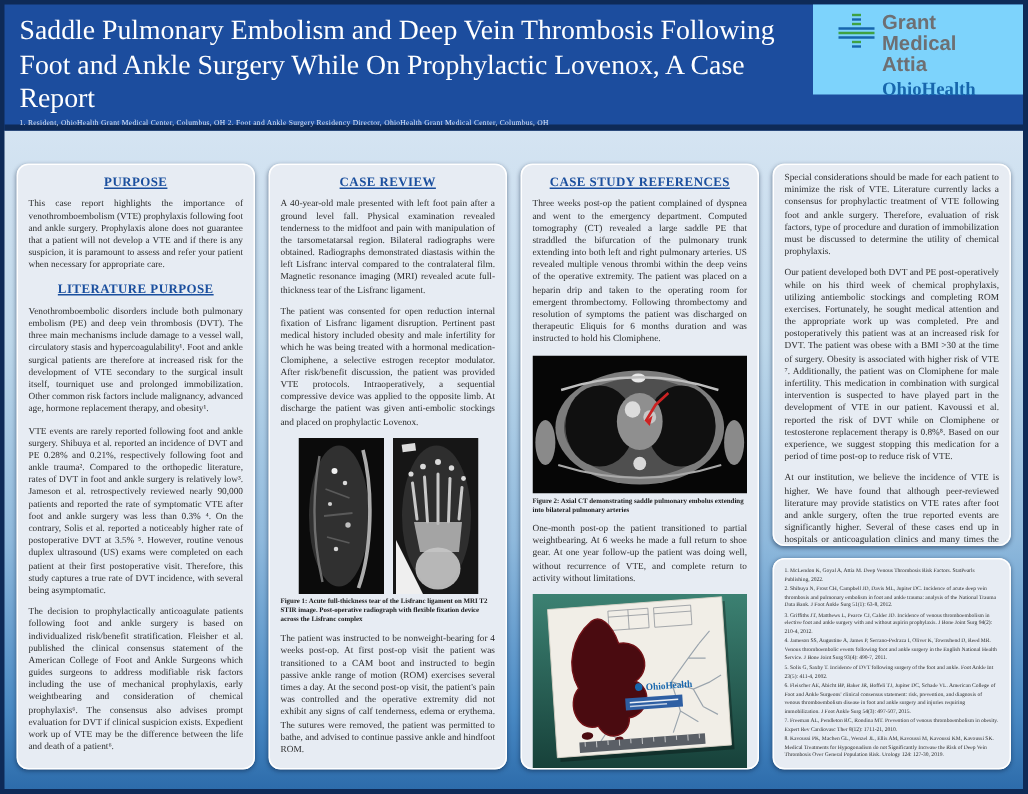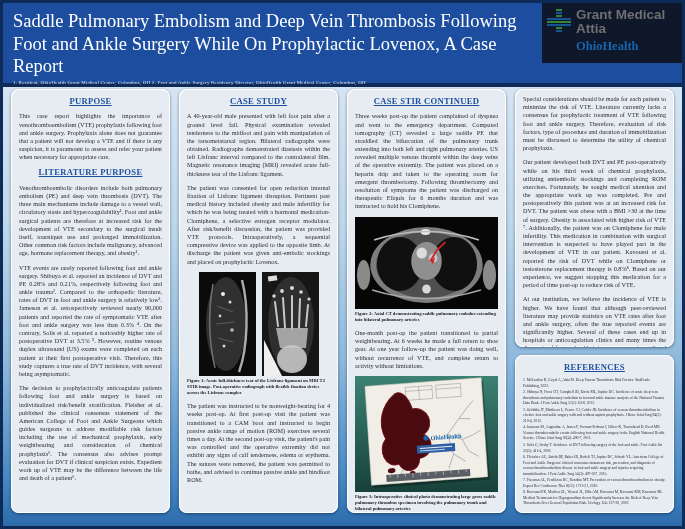--- a/index.html
+++ b/index.html
@@ -4,26 +4,26 @@
 <style>
   * { margin:0; padding:0; box-sizing:border-box; }
   html,body { width:685px; height:529px; overflow:hidden; background:#0E2A57; }
   .poster { width:685px; height:529px; background:#0E2A57; padding:3px; display:flex; flex-direction:column; }
 
   
   .header { position:relative; flex:none; height:84px; background:#1C4D9E; border-bottom:4px solid #0E2A57; padding:7px 10px 3px; }
   .title { color:#FFFFFF; font-family:"Liberation Serif", serif; font-size:18.5px; line-height:1.22; max-width:538px; font-weight:500; }
   .authors { color:#FFFFFF; font-family:"Liberation Serif", serif; font-size:10px; margin-top:3px; }
   .affil { color:#DCE6F5; font-family:"Liberation Serif", serif; font-size:5px; margin-top:2px; letter-spacing:.2px; }
-  .logo-box { position:absolute; top:0; right:0; width:140px; height:60px; background:#0f172a; padding:5px 5px 3px 4px; display:flex; gap:4px; align-items:flex-start; }
+  .logo-box { position:absolute; top:0; right:0; width:140px; height:60px; background:#7dd3fc; padding:5px 5px 3px 16px; display:flex; gap:4px; align-items:flex-start; }
   .logo-text .org { color:#6E6F72; font-family:"Liberation Sans", sans-serif; font-weight:bold; font-size:13.5px; line-height:1.02; }
   .logo-text .brand { color:#1766AD; font-family:"Liberation Serif", serif; font-weight:bold; font-size:12.5px; margin-top:3px; }
 
   
-  .body { flex:1; min-height:0; background:linear-gradient(180deg,#D5E4F2 0%,#BDD7EA 32%,#8FB9DC 62%,#4A8AC4 88%,#2D6CAB 100%); display:flex; gap:9px; padding:2px 8px 13px; }
+  .body { flex:1; min-height:0; background:linear-gradient(180deg,#D5E4F2 0%,#BDD7EA 32%,#8FB9DC 62%,#4A8AC4 88%,#2D6CAB 100%); display:flex; gap:9px; padding:22px 8px 13px; }
   .col { flex:1; min-width:0; display:flex; flex-direction:column; gap:8px; }
   .card { flex:1; min-height:0; overflow:hidden; background:#E7ECF3; border-radius:8px; box-shadow:0 1px 3px rgba(8,25,55,.5), inset 0 0 0 1px #FFFFFF; padding:6px 8px 5px;
           font-family:"Liberation Serif", serif; font-size:6.2px; line-height:1.32; text-align:justify; color:#2B2B2B; }
   .card.fixed { flex:none; }
   .card h2 { text-align:center; font-size:8.6px; font-weight:bold; color:#1B4F9E; text-decoration:underline; letter-spacing:.3px; margin:1px 0 5px; font-family:"Liberation Serif", serif; }
   .card p { margin-bottom:6px; }
   .card p:last-child { margin-bottom:0; }
 
   .fig-row { display:flex; gap:6px; justify-content:center; margin:2px 0 2px; }
   .fig-caption { font-size:4.6px; font-weight:bold; line-height:1.35; text-align:left; color:#1A1A1A; margin:2px 0 6px; }
@@ -74,21 +74,21 @@
         <p>This case report highlights the importance of venothromboembolism (VTE) prophylaxis following foot and ankle surgery.  Prophylaxis alone does not guarantee that a patient will not develop a VTE and if there is any suspicion, it is paramount to assess and refer your patient when necessary for appropriate care.</p>
         <h2>LITERATURE PURPOSE</h2>
         <p>Venothromboembolic disorders include both pulmonary embolism (PE) and deep vein thrombosis (DVT). The three main mechanisms include damage to a vessel wall, circulatory stasis and hypercoagulability¹. Foot and ankle surgical patients are therefore at increased risk for the development of VTE secondary to the surgical insult itself, tourniquet use and prolonged immobilization. Other common risk factors include malignancy, advanced age, hormone replacement therapy, and obesity¹.</p>
         <p>VTE events are rarely reported following foot and ankle surgery. Shibuya et al. reported an incidence of DVT and PE 0.28% and 0.21%, respectively following foot and ankle trauma². Compared to the orthopedic literature, rates of DVT in foot and ankle surgery is relatively low³. Jameson et al. retrospectively reviewed nearly 90,000 patients and reported the rate of symptomatic VTE after foot and ankle surgery was less than 0.3% ⁴. On the contrary, Solis et al. reported a noticeably higher rate of postoperative DVT at 3.5% ⁵. However, routine venous duplex ultrasound (US) exams were completed on each patient at their first postoperative visit. Therefore, this study captures a true rate of DVT incidence, with several being asymptomatic.</p>
         <p>The decision to prophylactically anticoagulate patients following foot and ankle surgery is based on individualized risk/benefit stratification. Fleisher et al. published the clinical consensus statement of the American College of Foot and Ankle Surgeons which guides surgeons to address modifiable risk factors including the use of mechanical prophylaxis, early weightbearing and consideration of chemical prophylaxis⁶. The consensus also advises prompt evaluation for DVT if clinical suspicion exists. Expedient work up of VTE may be the difference between the life and death of a patient⁶.</p>
       </div>
     </div>
 
     <div class="col">
       <div class="card">
-        <h2>CASE STUDY</h2>
+        <h2>CASE REVIEW</h2>
         <p>A 40-year-old male presented with left foot pain after a ground level fall. Physical examination revealed tenderness to the midfoot and pain with manipulation of the tarsometatarsal region. Bilateral radiographs were obtained. Radiographs demonstrated diastasis within the left Lisfranc interval compared to the contralateral film. Magnetic resonance imaging (MRI) revealed acute full-thickness tear of the Lisfranc ligament.</p>
         <p>The patient was consented for open reduction internal fixation of Lisfranc ligament disruption. Pertinent past medical history included obesity and male infertility for which he was being treated with a hormonal medication- Clomiphene, a selective estrogen receptor modulator. After risk/benefit discussion, the patient was provided VTE protocols. Intraoperatively, a sequential compressive device was applied to the opposite limb. At discharge the patient was given anti-embolic stockings and placed on prophylactic Lovenox.</p>
 
         <div class="fig-row">
           <span>
             <svg width="57" height="104" viewBox="0 0 57 104">
               <rect width="57" height="104" fill="#0B0B0B"></rect>
               <ellipse cx="27" cy="52" rx="20" ry="47" fill="#303030"></ellipse>
               <path d="M43,8 C50,35 49,75 40,100" stroke="#C9C9C9" stroke-width="2.4" fill="none" opacity=".85"></path>
               <path d="M14,12 C9,40 10,70 16,96" stroke="#6E6E6E" stroke-width="1.6" fill="none"></path>
@@ -128,21 +128,21 @@
         <div class="fig-caption">
           <span class="lbl">Figure 1:</span><span> Acute full-thickness tear of the Lisfranc ligament on MRI T2 STIR image. Post-operative radiograph with flexible fixation device across the Lisfranc complex</span>
         </div>
 
         <p>The patient was instructed to be nonweight-bearing for 4 weeks post-op. At first post-op visit the patient was transitioned to a CAM boot and instructed to begin passive ankle range of motion (ROM) exercises several times a day. At the second post-op visit, the patient's pain was controlled and the operative extremity did not exhibit any signs of calf tenderness, edema or erythema. The sutures were removed, the patient was permitted to bathe, and advised to continue passive ankle and hindfoot ROM.</p>
       </div>
     </div>
 
     <div class="col">
       <div class="card">
-        <h2>CASE STIR CONTINUED</h2>
+        <h2>CASE STUDY REFERENCES</h2>
         <p>Three weeks post-op the patient complained of dyspnea and went to the emergency department. Computed tomography (CT) revealed a large saddle PE that straddled the bifurcation of the pulmonary trunk extending into both left and right pulmonary arteries. US revealed multiple venous thrombi within the deep veins of the operative extremity. The patient was placed on a heparin drip and taken to the operating room for emergent thrombectomy. Following thrombectomy and resolution of symptoms the patient was discharged on therapeutic Eliquis for 6 months duration and was instructed to hold his Clomiphene.</p>
 
         <div class="fig-block">
           <svg width="100%" height="92" viewBox="0 0 150 92" preserveAspectRatio="none">
             <rect width="150" height="92" fill="#060606"></rect>
             <ellipse cx="9" cy="58" rx="7" ry="15" fill="#8A8A8A"></ellipse>
             <ellipse cx="141" cy="58" rx="7" ry="15" fill="#8A8A8A"></ellipse>
             <ellipse cx="75" cy="48" rx="59" ry="38" fill="#7D7D7D"></ellipse>
             <ellipse cx="75" cy="48" rx="53" ry="33" fill="#4F4F4F"></ellipse>
             <ellipse cx="47" cy="47" rx="24" ry="27" fill="#101010"></ellipse>
@@ -219,21 +219,20 @@
       </div>
     </div>
 
     <div class="col">
       <div class="card">
         <p>Special considerations should be made for each patient to minimize the risk of VTE.  Literature currently lacks a consensus for prophylactic treatment of VTE following foot and ankle surgery. Therefore, evaluation of risk factors, type of procedure and duration of immobilization must be discussed to determine the utility of chemical prophylaxis.</p>
         <p>Our patient developed both DVT and PE post-operatively while on his third week of chemical prophylaxis, utilizing antiembolic stockings and completing ROM exercises. Fortunately, he sought medical attention and the appropriate work up was completed. Pre and postoperatively this patient was at an increased risk for DVT. The patient was obese with a BMI &gt;30 at the time of surgery. Obesity is associated with higher risk of VTE ⁷. Additionally, the patient was on Clomiphene for male infertility. This medication in combination with surgical intervention is suspected to have played part in the development of VTE in our patient. Kavoussi et al. reported the risk of DVT while on Clomiphene or testosterone replacement therapy is 0.8%⁸. Based on our experience, we suggest stopping this medication for a period of time post-op to reduce risk of VTE.</p>
         <p>At our institution, we believe the incidence of VTE is higher. We have found that although peer-reviewed literature may provide statistics on VTE rates after foot and ankle surgery, often the true reported events are significantly higher. Several of these cases end up in hospitals or anticoagulation clinics and many times the diagnosis of foot and ankle injury or surgery is not listed as a secondary diagnosis and therefore would be under-reported. With this in mind, we stress the importance of completing a comprehensive evaluation to assess need for VTE prophylaxis. We also highlight the importance of educating patients on the risks, signs and symptoms of VTE to increase compliance and prevent complications.</p>
       </div>
       <div class="card fixed">
-        <h2>REFERENCES</h2>
         <div class="refs">
           <div>1. McLendon K, Goyal A, Attia M. Deep Venous Thrombosis Risk Factors. StatPearls Publishing, 2022.</div>
           <div>2. Shibuya N, Frost CH, Campbell JD, Davis ML, Jupiter DC. Incidence of acute deep vein thrombosis and pulmonary embolism in foot and ankle trauma: analysis of the National Trauma Data Bank. J Foot Ankle Surg 51(1): 63-8, 2012.</div>
           <div>3. Griffiths JT, Matthews L, Pearce CJ, Calder JD. Incidence of venous thromboembolism in elective foot and ankle surgery with and without aspirin prophylaxis. J Bone Joint Surg 94(2): 210-4, 2012.</div>
           <div>4. Jameson SS, Augustine A, James P, Serrano-Pedraza I, Oliver K, Townshend D, Reed MR. Venous thromboembolic events following foot and ankle surgery in the English National Health Service. J Bone Joint Surg 93(4): 490-7, 2011.</div>
           <div>5. Solis G, Saxby T. Incidence of DVT following surgery of the foot and ankle. Foot Ankle Int 23(5): 411-4, 2002.</div>
           <div>6. Fleischer AE, Abicht BP, Baker JR, Boffeli TJ, Jupiter DC, Schade VL. American College of Foot and Ankle Surgeons' clinical consensus statement: risk, prevention, and diagnosis of venous thromboembolism disease in foot and ankle surgery and injuries requiring immobilization. J Foot Ankle Surg 54(3): 497-507, 2015.</div>
           <div>7. Freeman AL, Pendleton RC, Rondina MT. Prevention of venous thromboembolism in obesity. Expert Rev Cardiovasc Ther 8(12): 1711-21, 2010.</div>
           <div>8. Kavoussi PK, Machen GL, Wenzel JL, Ellis AM, Kavoussi M, Kavoussi KM, Kavoussi SK. Medical Treatments for Hypogonadism do not Significantly Increase the Risk of Deep Vein Thrombosis Over General Population Risk. Urology 124: 127-30, 2019.</div>
         </div>

